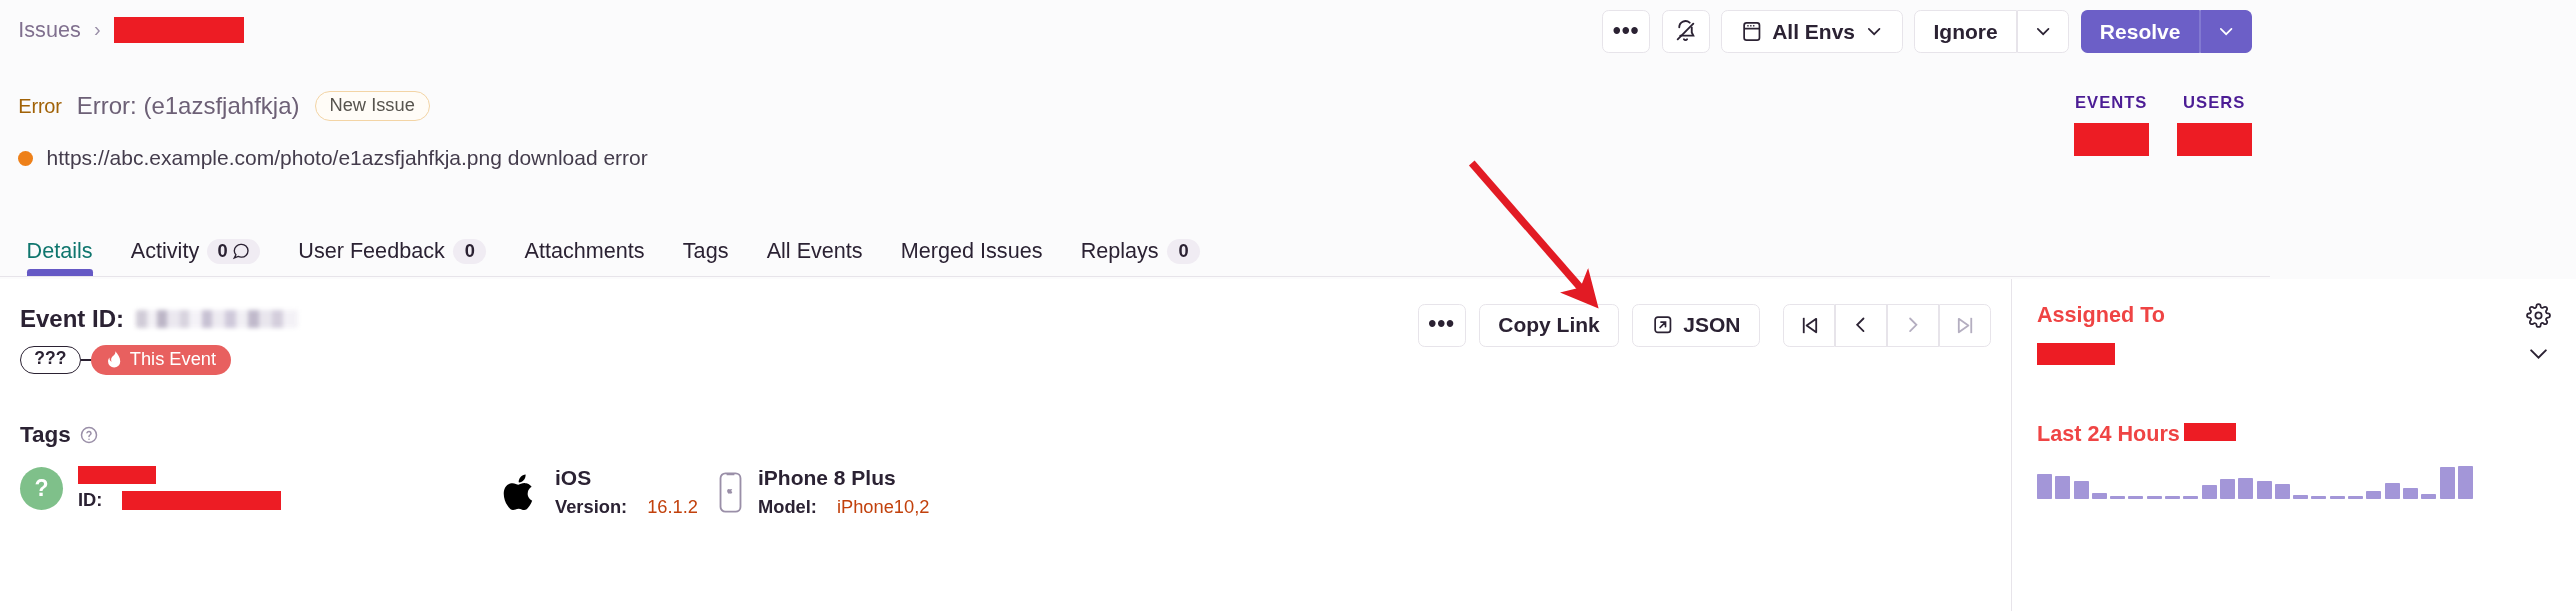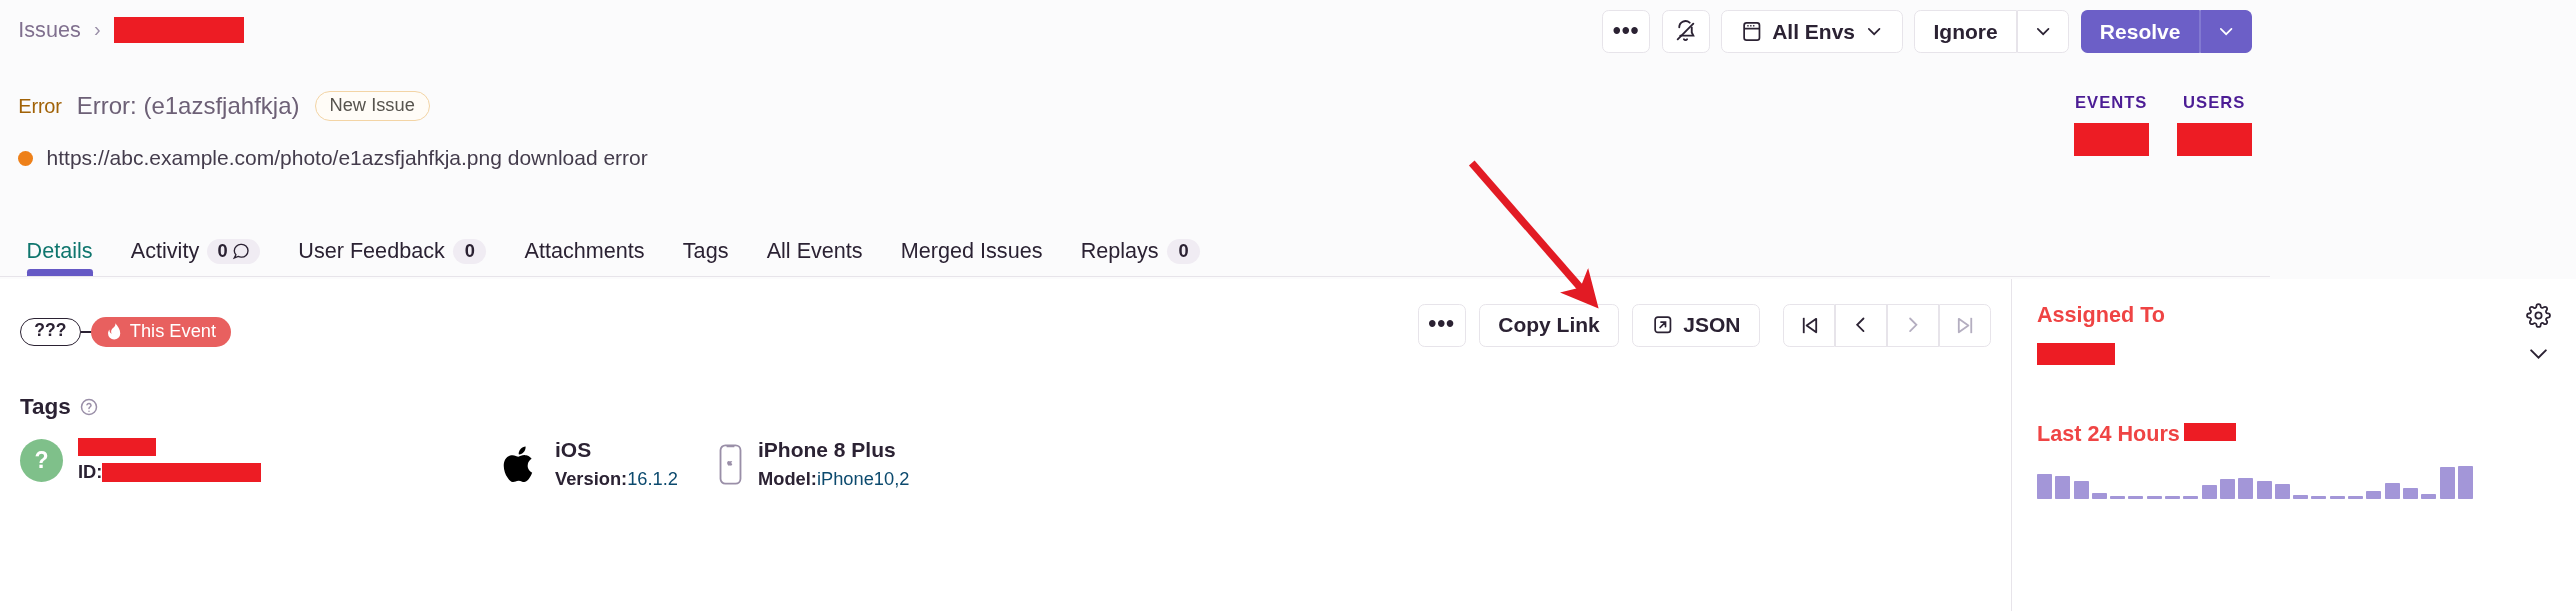--- a/index.html
+++ b/index.html
@@ -155,22 +155,22 @@
   .tag-item { display: flex; align-items: center; gap: 15px; }
   .tag-user { width: 482px; }
   .tag-os { width: 216px; }
   .avatar-circle {
     width: 43px; height: 43px; border-radius: 50%; background: #7fc08a;
     color: #ffffff; font-size: 23px; font-weight: bold;
     display: flex; align-items: center; justify-content: center; flex: 0 0 auto;
   }
   .tag-text { display: flex; flex-direction: column; gap: 5.8px; }
   .tag-name { font-size: 21px; font-weight: bold; color: #2b2233; }
-  .tag-meta { font-size: 18.3px; font-weight: bold; color: #2b2233; display: flex; align-items: center; gap: 0; justify-content: space-between; }
-  .tag-meta span.val { font-weight: 400; color: #0c4a6e; }
+  .tag-meta { font-size: 18.3px; font-weight: bold; color: #2b2233; display: flex; align-items: center; gap: 20px; justify-content: space-between; }
+  .tag-meta span.val { font-weight: 400; color: #c2410c; }
   .user-name-redacted { width: 78px; height: 17.5px; }
   .user-id-redacted { width: 159px; height: 18.3px; }
 
   
   .side-section-head { display: flex; align-items: center; justify-content: space-between; }
   .side-title { font-size: 21.6px; font-weight: bold; color: #ef4444; }
   .assigned-row { display: flex; align-items: center; justify-content: space-between; margin-top: 13.3px; }
   .assigned-redacted { width: 78px; height: 21.6px; }
   .side-block-2 { margin-top: 43px; }
   .last24-redacted { width: 52px; height: 18.3px; margin-top: 13.3px; }
@@ -311,20 +311,24 @@
       </div>
     </div>
   </div>
 
   <div class="body">
 
     <div class="main-col">
 
       <div class="eventid-row">
         <div class="eventid-left">
+          <div class="eventid-line">
+            <span>Event ID:</span>
+            <span class="blurred"></span>
+          </div>
           <div class="event-pills">
             <span class="pill-unknown">???</span>
             <span class="pill-connector"></span>
             <span class="pill-this-event">
               <span>
                 <svg width="18.3" height="18.3" viewBox="0 0 24 24" fill="#ffffff">
                   <path d="M13.5 1.5c.7 3-1.2 4.6-2.6 6C9.3 9 8 10.4 8 12.8c0 1 .3 1.9.8 2.6-1.7-.6-2.9-2.3-2.9-4.3 0-.5.1-1 .2-1.4C4.8 11 4 12.9 4 15a8 8 0 1 0 16 0c0-5.4-3.2-9.6-6.5-13.5z"></path>
                 </svg>
               </span>
               <span>This Event</span>

